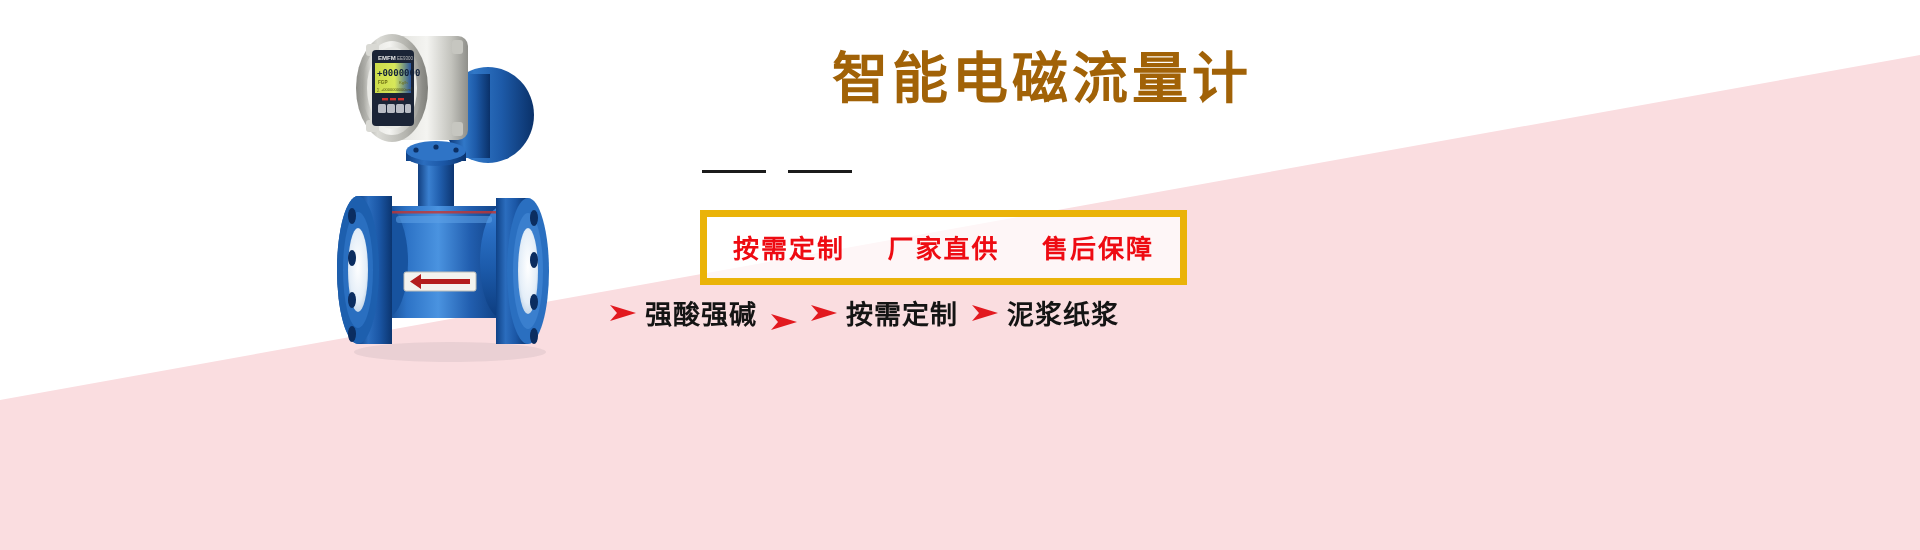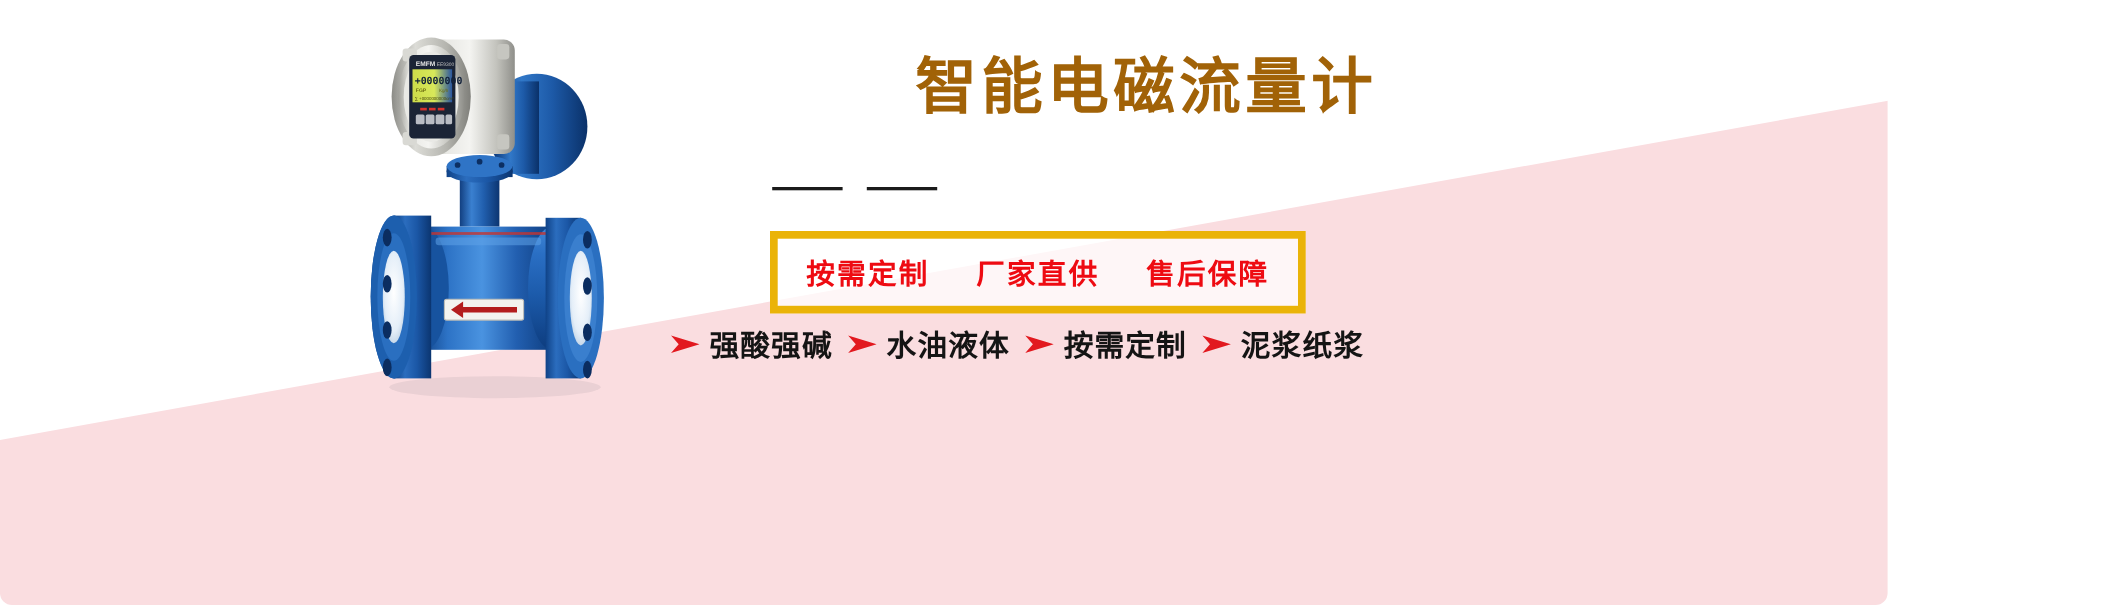--- a/index.html
+++ b/index.html
@@ -5,25 +5,24 @@
 <style>
   * { margin:0; padding:0; box-sizing:border-box; }
   html,body { width:1920px; height:550px; overflow:hidden; }
   body {
     font-family:"Liberation Sans","DejaVu Sans",sans-serif;
     background:#ffffff;
   }
 
   .banner {
     position:relative;
-    width:1716px;
+    width:1920px;
     height:550px;
     background:#ffffff;
     overflow:hidden;
-    border-radius:11px;
   }
 
   
   .bg-wedge {
     position:absolute;
     inset:0;
     width:1920px;
     height:550px;
     z-index:0;
   }
@@ -310,21 +309,20 @@
         <svg class="arrow-ico" width="26" height="20" viewBox="0 0 26 20">
           <polygon points="0,2 26,10 0,18 7,10" fill="#e2191f"></polygon>
         </svg>
         <span class="bullet-label">强酸强碱</span>
       </div>
 
       <div class="bullet">
         <svg class="arrow-ico" width="26" height="20" viewBox="0 0 26 20">
           <polygon points="0,2 26,10 0,18 7,10" fill="#e2191f"></polygon>
         </svg>
-        <span class="bullet-label">水油液体</span>
       </div>
 
       <div class="bullet">
         <svg class="arrow-ico" width="26" height="20" viewBox="0 0 26 20">
           <polygon points="0,2 26,10 0,18 7,10" fill="#e2191f"></polygon>
         </svg>
         <span class="bullet-label">按需定制</span>
       </div>
 
       <div class="bullet">

